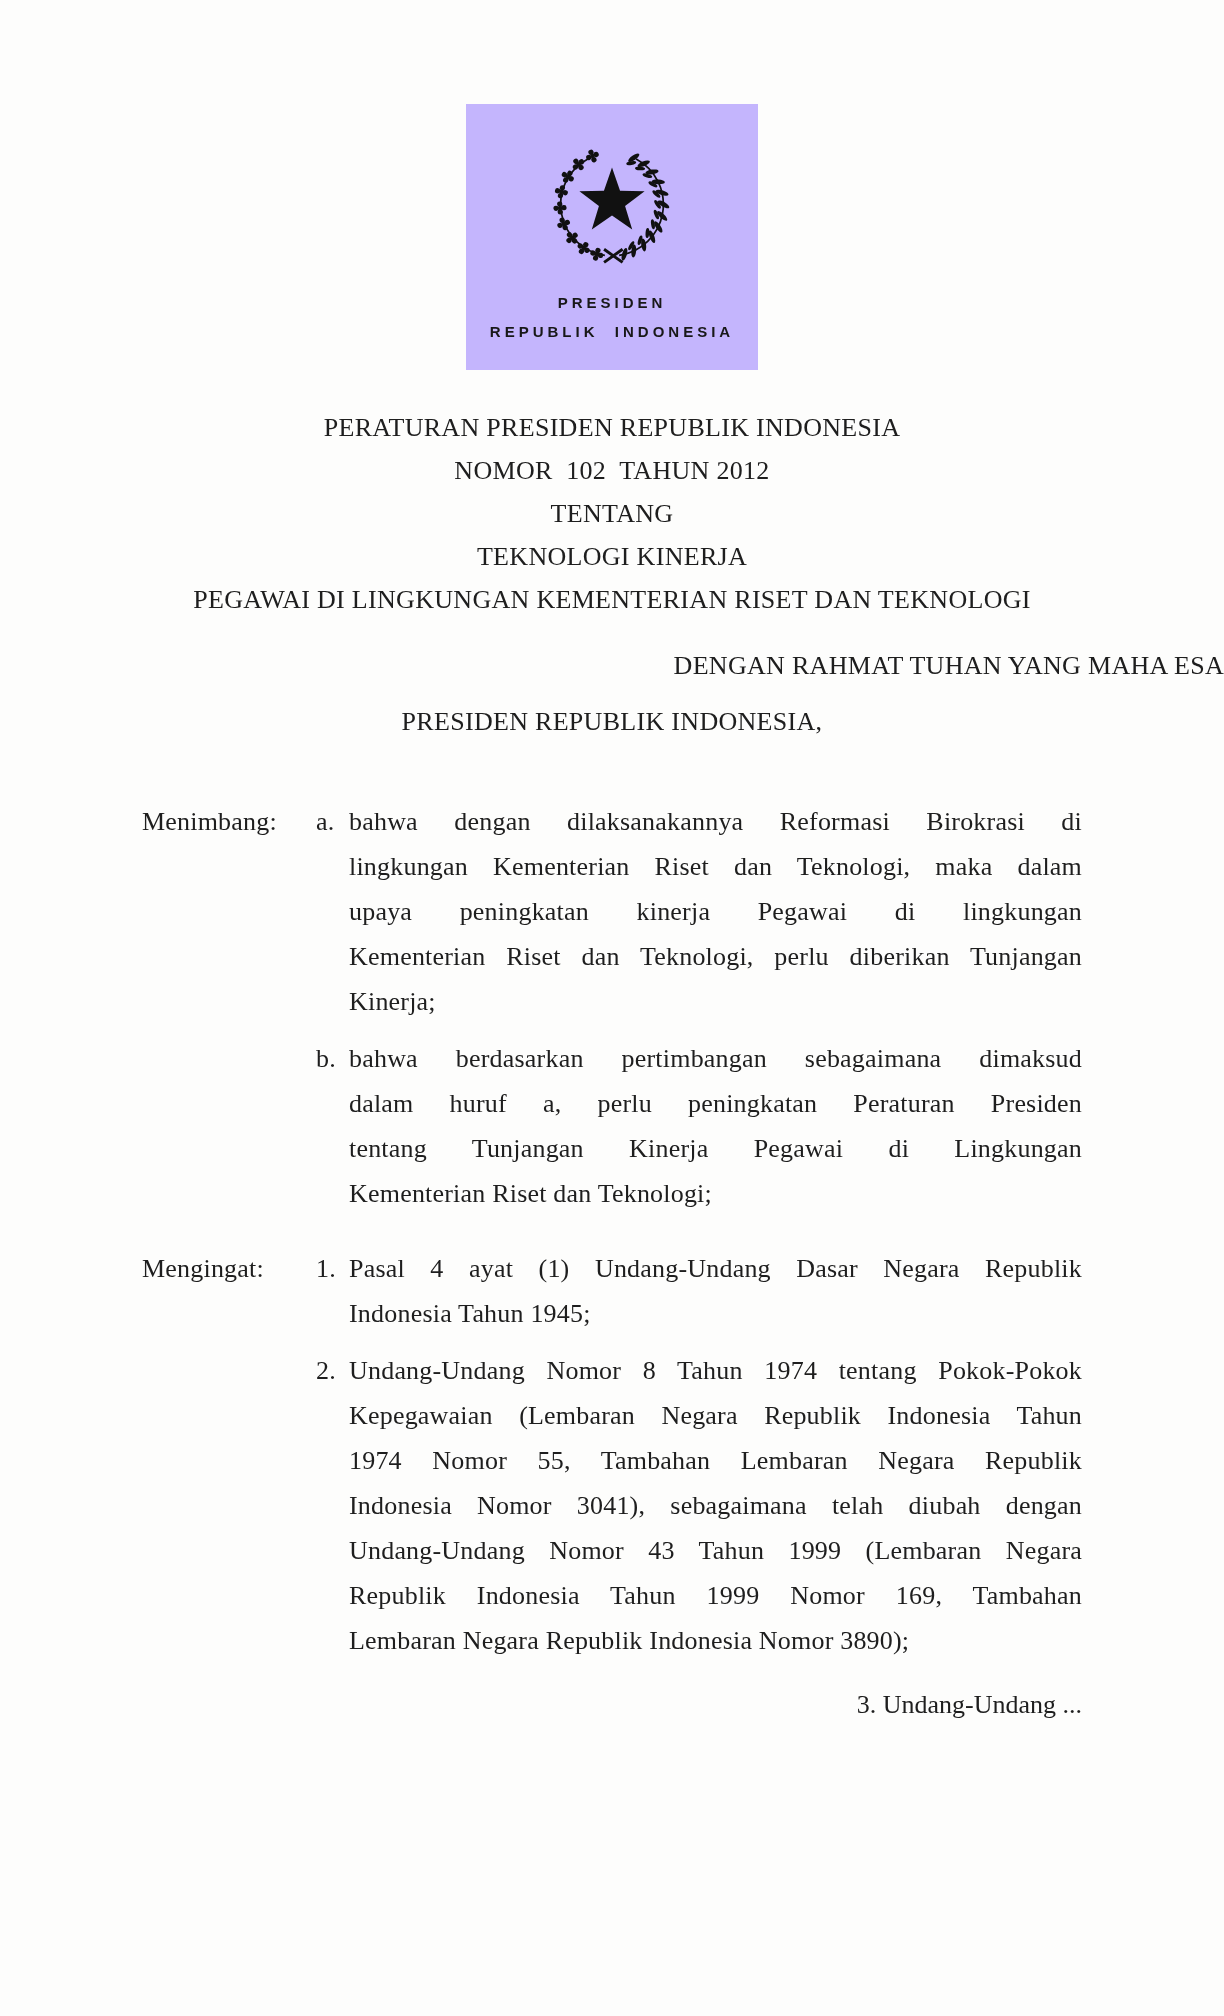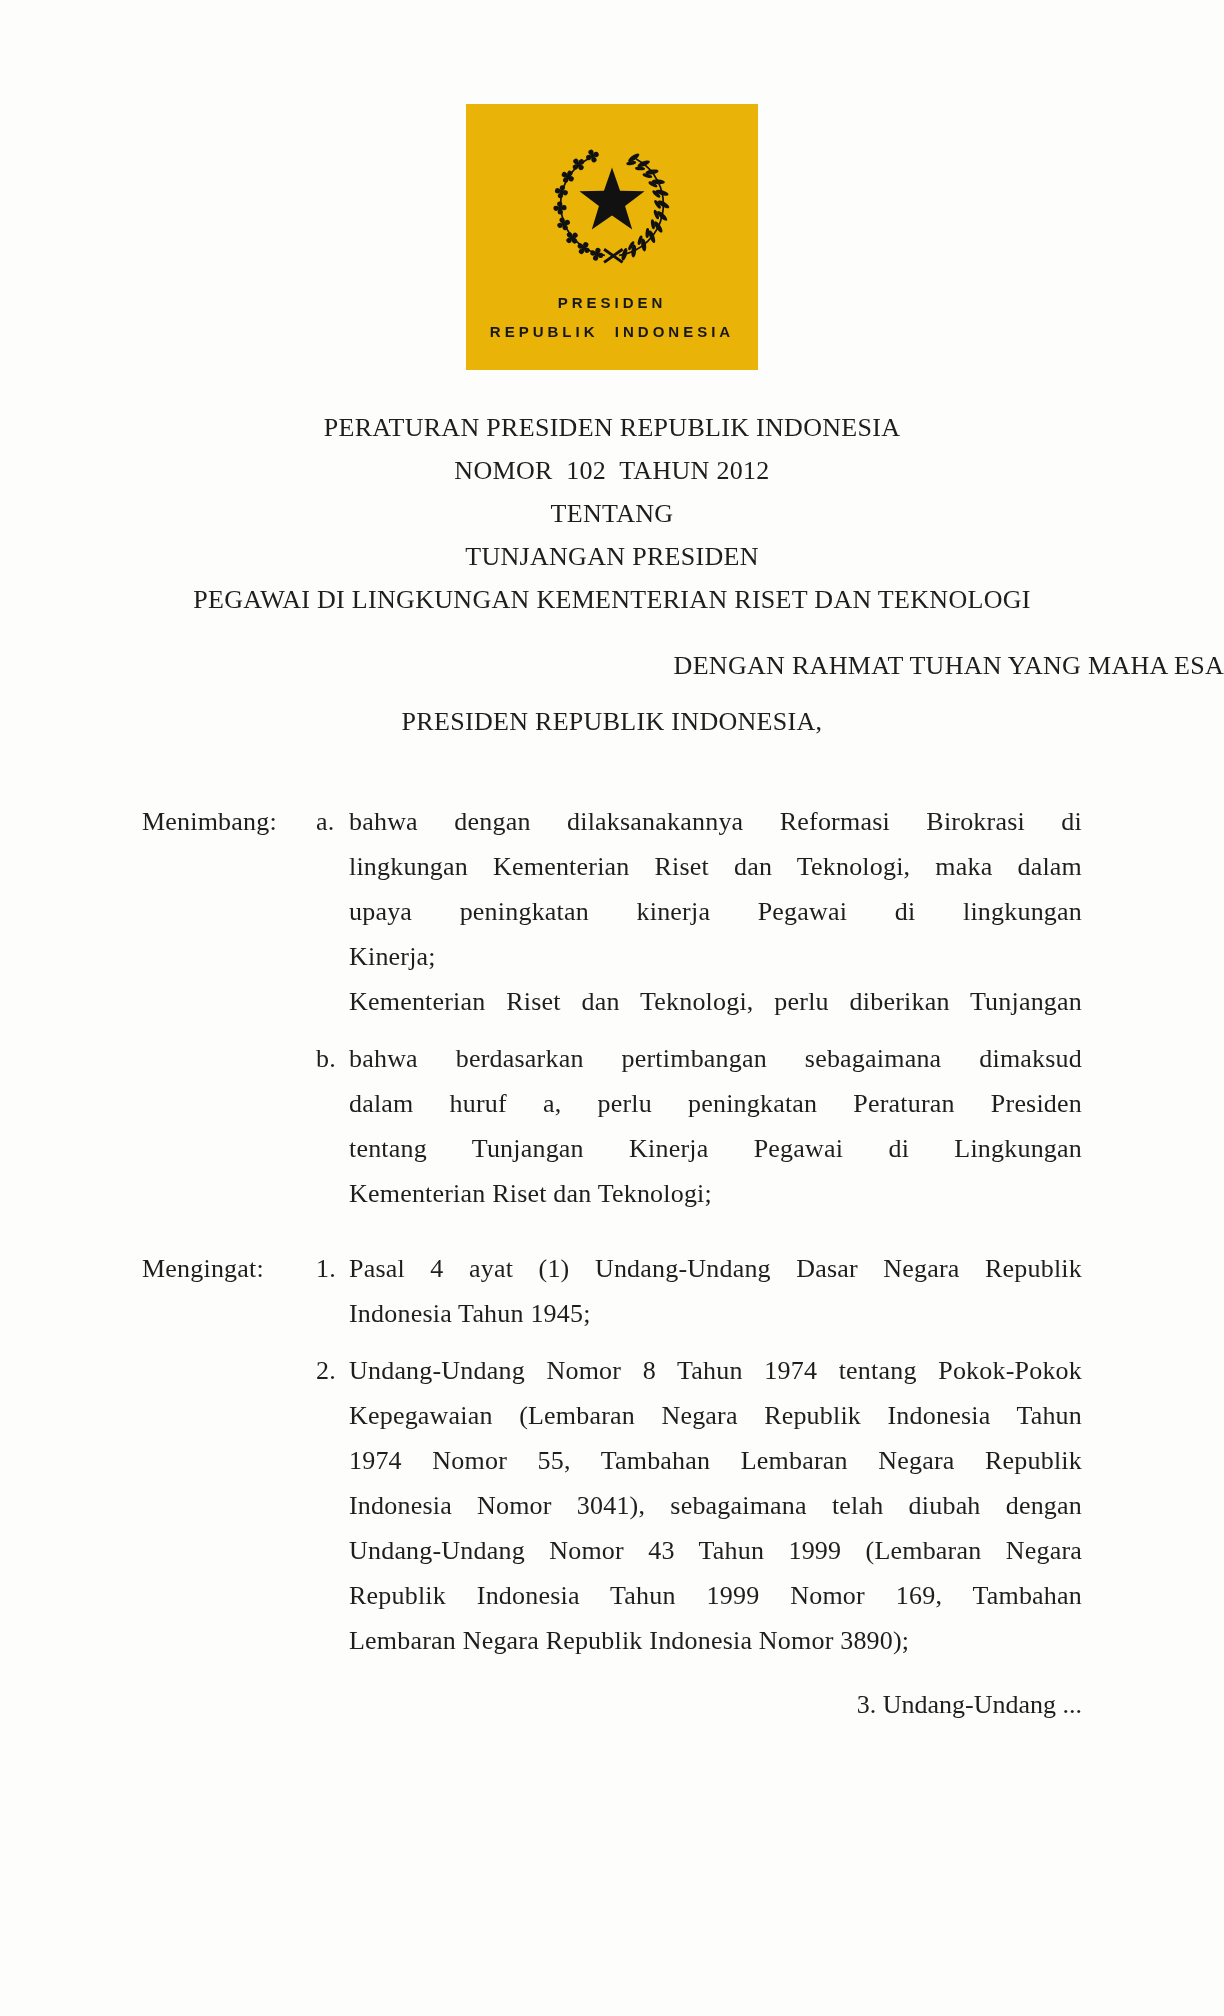--- a/index.html
+++ b/index.html
@@ -10,21 +10,21 @@
     color:#1e1e1e;
     overflow:hidden;
     background:#fdfdfc;
   }
   .page{ width:1224px; height:2016px; position:relative; }
 
   
   .scanbox{
     margin:104px auto 0;
     width:292px; height:266px;
-    background:#eab308;
+    background:#c4b5fd;
     display:flex; flex-direction:column; align-items:center;
   }
   .emblem{ margin-top:36px; }
   .lh-text{
     margin-top:14px;
     font-family:"Liberation Sans","DejaVu Sans",sans-serif;
     font-size:15px; font-weight:bold;
     letter-spacing:4px; line-height:21px;
     color:#181818; text-align:center;
     white-space:pre-wrap;
@@ -197,40 +197,40 @@
       </svg>
     </div>
     <div class="lh-text">PRESIDEN</div>
     <div class="lh-text" style="margin-top:8px;">REPUBLIK  INDONESIA</div>
   </div>
 
   <div class="title-block">
     <div class="title-line">PERATURAN PRESIDEN REPUBLIK INDONESIA</div>
     <div class="title-line">NOMOR  102  TAHUN 2012</div>
     <div class="title-line">TENTANG</div>
-    <div class="title-line">TUNJANGAN PRESIDEN</div>
+    <div class="title-line">TEKNOLOGI KINERJA</div>
     <div class="title-line">PEGAWAI DI LINGKUNGAN KEMENTERIAN RISET DAN TEKNOLOGI</div>
   </div>
 
   <div class="invocation">DENGAN RAHMAT TUHAN YANG MAHA ESA</div>
   <div class="issuer">PRESIDEN REPUBLIK INDONESIA,</div>
 
   <div class="clauses">
 
     <div class="clause">
       <div class="clause-label">Menimbang:</div>
       <div class="items">
         <div class="item">
           <div class="marker">a.</div>
           <div class="lines">
               <div class="line just">bahwa dengan dilaksanakannya Reformasi Birokrasi di</div>
               <div class="line just">lingkungan Kementerian Riset dan Teknologi, maka dalam</div>
               <div class="line just">upaya peningkatan kinerja Pegawai di lingkungan</div>
+              <div class="line just">Kementerian Riset dan Teknologi, perlu diberikan Tunjangan</div>
               <div class="line">Kinerja;</div>
-              <div class="line just">Kementerian Riset dan Teknologi, perlu diberikan Tunjangan</div>
             </div>
         </div>
         <div class="item">
           <div class="marker">b.</div>
           <div class="lines">
               <div class="line just">bahwa berdasarkan pertimbangan sebagaimana dimaksud</div>
               <div class="line just">dalam huruf a, perlu peningkatan Peraturan Presiden</div>
               <div class="line just">tentang Tunjangan Kinerja Pegawai di Lingkungan</div>
               <div class="line">Kementerian Riset dan Teknologi;</div>
             </div>

